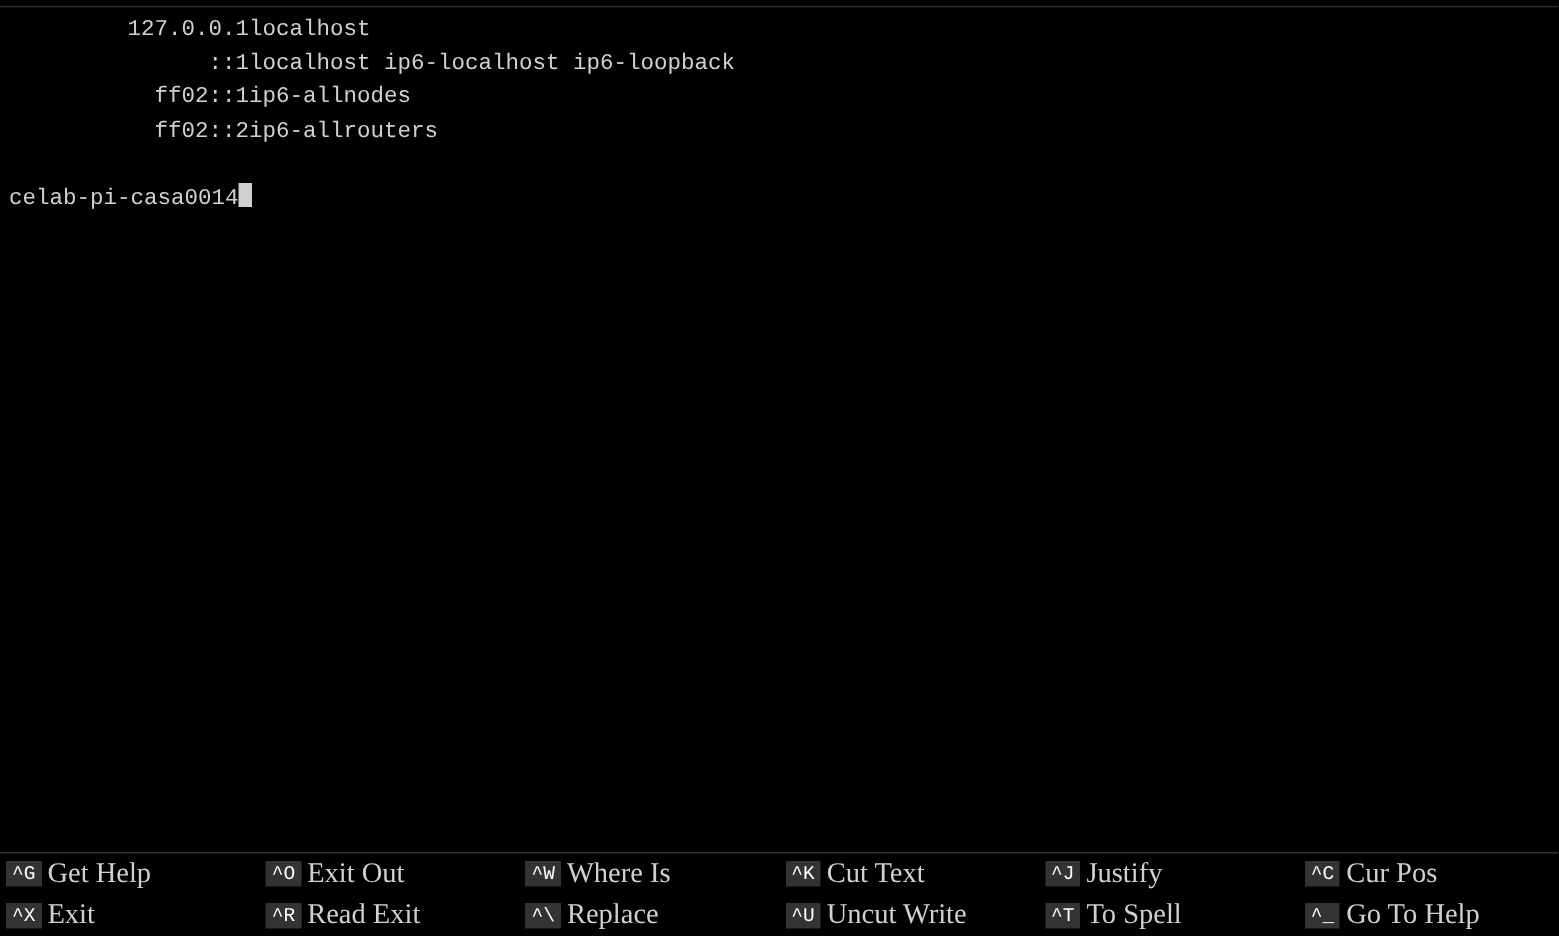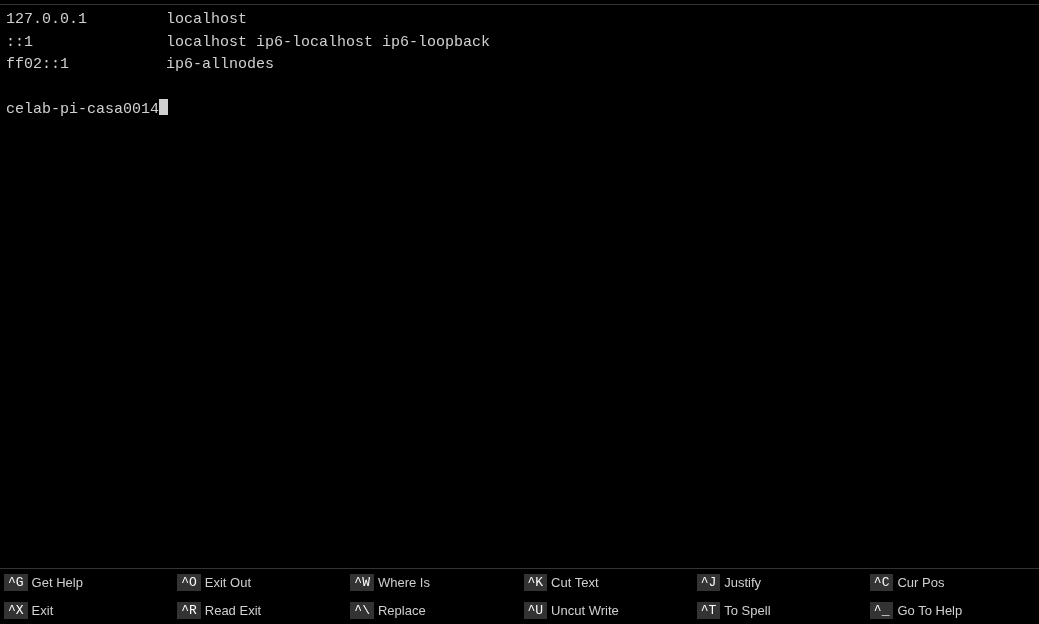--- a/index.html
+++ b/index.html
@@ -16,20 +16,21 @@
       font-size: 15px;
       color: #d0d0d0;
       overflow: hidden;
     }
 
     #app {
       width: 1039px;
       height: 624px;
       display: flex;
       flex-direction: column;
+      text-align: right;
     }
 
     
     #title-bar {
       background-color: #000;
       color: #d0d0d0;
       display: flex;
       justify-content: space-between;
       padding: 2px 6px;
       border-bottom: 1px solid #333;
@@ -106,41 +107,42 @@
       color: #ffffff;
       padding: 1px 4px;
       font-family: 'Courier New', Courier, monospace;
       font-size: 13px;
       white-space: nowrap;
       flex-shrink: 0;
     }
 
     .shortcut-label {
       color: #d0d0d0;
-      font-size: 13px;
-      font-family: Liberation Sans, sans-serif;
+      font-size: 19px;
+      font-family: Liberation Serif, serif;
       white-space: nowrap;
     }
   </style>
 </head>
 <body>
 
 <div id="app">
 
   <div id="title-bar">
     <span id="title-app"></span>
     <span id="title-file"></span>
     <span id="title-status"></span>
   </div>
 
   <div id="editor-area">
 
   <div class="editor-line"><span class="ip-col">127.0.0.1</span><span class="host-col">localhost</span></div>
       <div class="editor-line"><span class="ip-col">::1</span><span class="host-col">localhost ip6-localhost ip6-loopback</span></div>
       <div class="editor-line"><span class="ip-col">ff02::1</span><span class="host-col">ip6-allnodes</span></div>
+      <div class="editor-line"><span class="ip-col">ff02::2</span><span class="host-col">ip6-allrouters</span></div>
       <div class="editor-line">&nbsp;</div>
       <div class="editor-line"><span class="host-col">celab-pi-casa0014</span><span class="cursor"></span></div>
     </div>
 
   <div id="bottom-bar">
 
   <div class="shortcut-item">
         <span class="shortcut-key">^G</span>
         <span class="shortcut-label">Get Help</span>
       </div>

